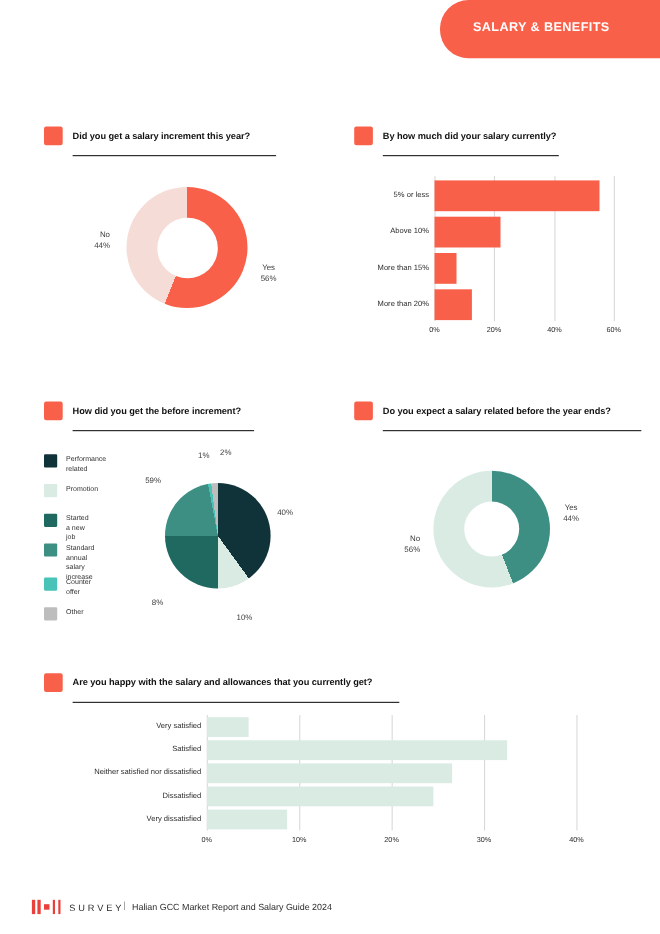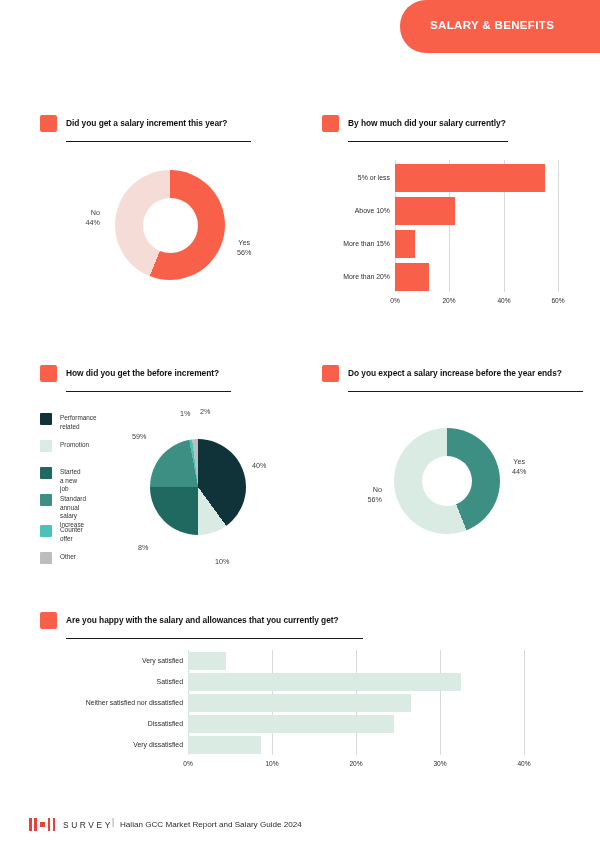--- a/index.html
+++ b/index.html
@@ -299,21 +299,21 @@
   <div class="pie-label" style="left:175px; top:192px;">10%</div>
   <div class="pie-label" style="left:98px; top:178px;">8%</div>
   <div class="pie-label" style="left:92px; top:67px;">59%</div>
   <div class="pie-label" style="left:140px; top:44px;">1%</div>
   <div class="pie-label" style="left:160px; top:42px;">2%</div>
 </div>
 
 <div class="panel" style="left:322px; top:365px; width:270px; height:200px;">
   <div class="q-head">
     <div class="q-marker"></div>
-    <div class="q-text">Do you expect a salary increase before the year ends?</div>
+    <div class="q-text">Do you expect a salary related before the year ends?</div>
     <div class="q-rule" style="top:26px; width:235px;"></div>
   </div>
 
   <div class="donut" style="left:72px; top:63px; width:106px; height:106px;
               background: conic-gradient(#3D8E83 0deg 158.4deg, #D9EBE3 158.4deg 360deg);">
     <div class="donut-hole" style="left:28px; top:28px; width:50px; height:50px;"></div>
   </div>
 
   <div class="donut-label right" style="left:190px; top:92px;">
     <div>Yes</div>

